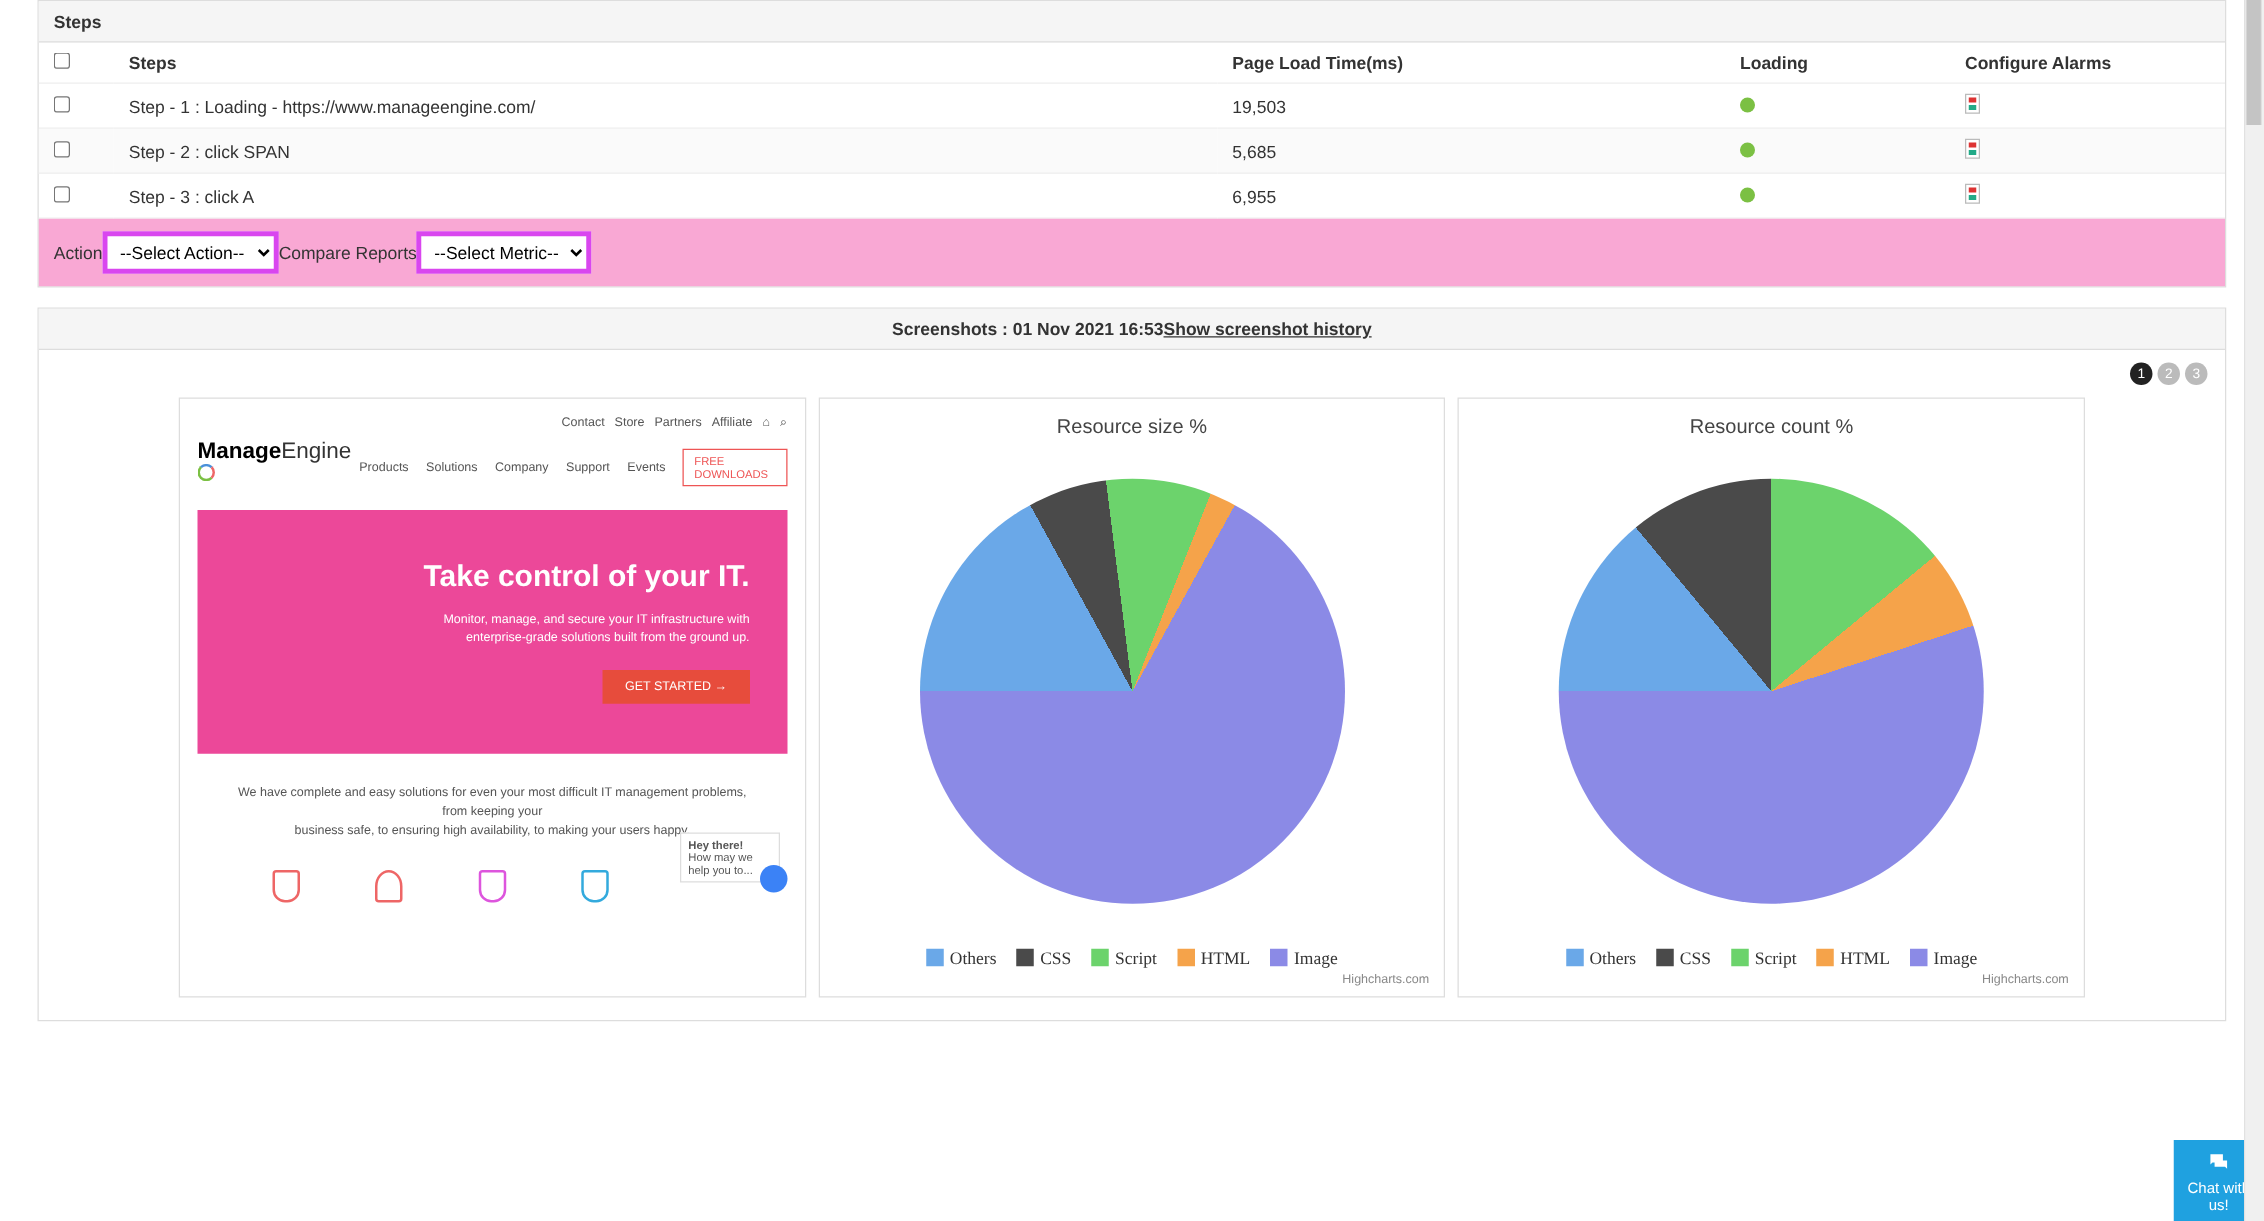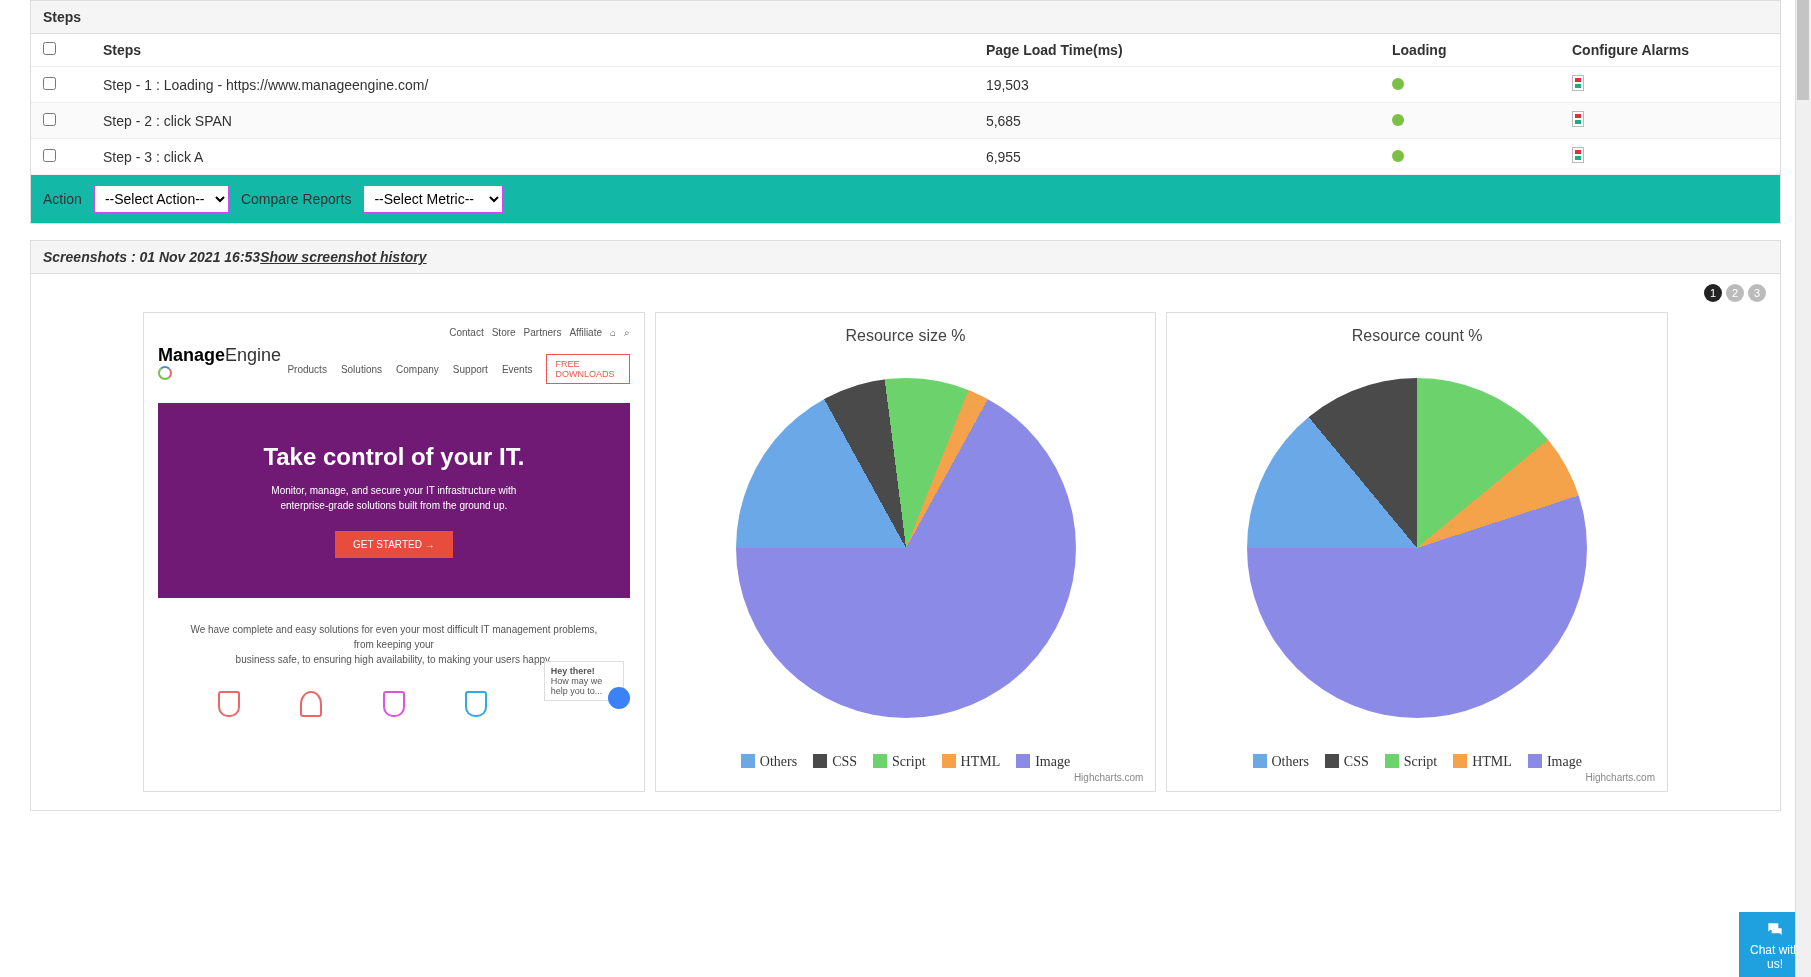--- a/index.html
+++ b/index.html
@@ -11,24 +11,24 @@
   table.steps th, table.steps td { text-align: left; padding: 8px 12px; border-bottom: 1px solid #eee; font-size: 14px; }
   table.steps th { font-weight: 600; }
   table.steps tr:nth-child(even) td { background: #fafafa; }
   .col-cb { width: 60px; text-align: center; }
   .col-health { text-align: center; width: 180px; }
   .col-alarm { text-align: center; width: 220px; }
   .dot { width: 12px; height: 12px; border-radius: 50%; display: inline-block; background: #7bc043; }
   .alarm-icon { display: inline-block; width: 12px; height: 16px; border: 1px solid #bbb; position: relative; background: #fff; }
   .alarm-icon::before { content: ""; position: absolute; top: 2px; left: 2px; width: 6px; height: 4px; background: #d33; }
   .alarm-icon::after  { content: ""; position: absolute; top: 8px; left: 2px; width: 6px; height: 4px; background: #2a8; }
-  .action-bar { display: flex; align-items: center; gap: 12px; padding: 10px 12px; background: #14b8a6; }
+  .action-bar { display: flex; align-items: center; padding: 10px 12px; background: #f9a8d4; }
   .action-bar label { font-size: 14px; }
-  select { border: 1px solid #d946ef; padding: 4px 6px; background: #fff; font-size: 14px; }
-  .shot-header { display: flex; justify-content: flex-start; align-items: center; font-style: italic; }
+  select { border: 4px solid #d946ef; padding: 4px 6px; background: #fff; font-size: 14px; }
+  .shot-header { display: flex; justify-content: center; align-items: center; }
   .link { color: #333; text-decoration: underline; cursor: pointer; }
   .pager { display: flex; gap: 4px; justify-content: flex-end; padding: 10px 14px; }
   .pager span { width: 18px; height: 18px; border-radius: 50%; background: #bbb; color: #fff; font-size: 11px; display: inline-flex; align-items: center; justify-content: center; cursor: pointer; }
   .pager span.active { background: #222; }
   .tri { display: flex; gap: 10px; padding: 0 112px 18px; }
   .card { flex: 1; border: 1px solid #ddd; min-height: 480px; display: flex; flex-direction: column; }
   .chart-title { text-align: center; font-size: 16px; padding: 14px 0 6px; color: #444; }
   .pie-wrap { display: flex; justify-content: center; align-items: center; flex: 1; }
   .pie { width: 340px; height: 340px; border-radius: 50%; }
   .legend { display: flex; gap: 16px; justify-content: center; padding: 10px 0 2px; font-size: 14px; font-family: Liberation Serif, serif; }
@@ -36,21 +36,21 @@
   .credit { text-align: right; font-size: 10px; color: #888; padding: 0 12px 8px; }
   
   .shot { padding: 14px; font-family: Arial, sans-serif; }
   .shot-top { display: flex; justify-content: flex-end; gap: 8px; font-size: 10px; color: #555; padding-bottom: 6px; }
   .shot-nav { display: flex; justify-content: space-between; align-items: center; margin-bottom: 10px; }
   .brand { font-size: 18px; font-weight: 500; }
   .brand b { color: #000; font-weight: 600; }
   .swirl { display: inline-block; width: 14px; height: 14px; border: 2px solid #7bc043; border-right-color: #e66; border-top-color: #4a90d9; border-radius: 50%; vertical-align: 8px; }
   .menu { display: flex; gap: 14px; font-size: 10px; color: #555; align-items: center; }
   .free-dl { border: 1px solid #e55; color: #e55; padding: 4px 8px; font-size: 9px; }
-  .hero { background: #701a75; color: #fff; text-align: center; padding: 40px 30px; }
+  .hero { background: #ec4899; color: #fff; text-align: right; padding: 40px 30px; }
   .hero h2 { font-size: 24px; font-weight: 700; margin-bottom: 12px; }
   .hero p { font-size: 10px; line-height: 1.5; }
   .cta { background: #e74c3c; color: #fff; display: inline-block; padding: 8px 18px; font-size: 10px; margin-top: 18px; }
   .blurb { text-align: center; font-size: 10px; color: #555; padding: 24px 24px; line-height: 1.5; }
   .icon-row { display: flex; justify-content: space-around; padding: 0 30px; }
   .ph-icon { width: 22px; height: 26px; border: 2px solid; border-radius: 3px 3px 10px 10px; }
   .chat-bubble { position: absolute; right: 20px; bottom: 30px; font-size: 9px; color: #555; background: #fff; border: 1px solid #ddd; padding: 4px 6px; width: 80px; }
   .chat-fab-mini { position: absolute; right: 14px; bottom: 22px; width: 22px; height: 22px; border-radius: 50%; background: #3b82f6; }
   .shot { position: relative; }
   

